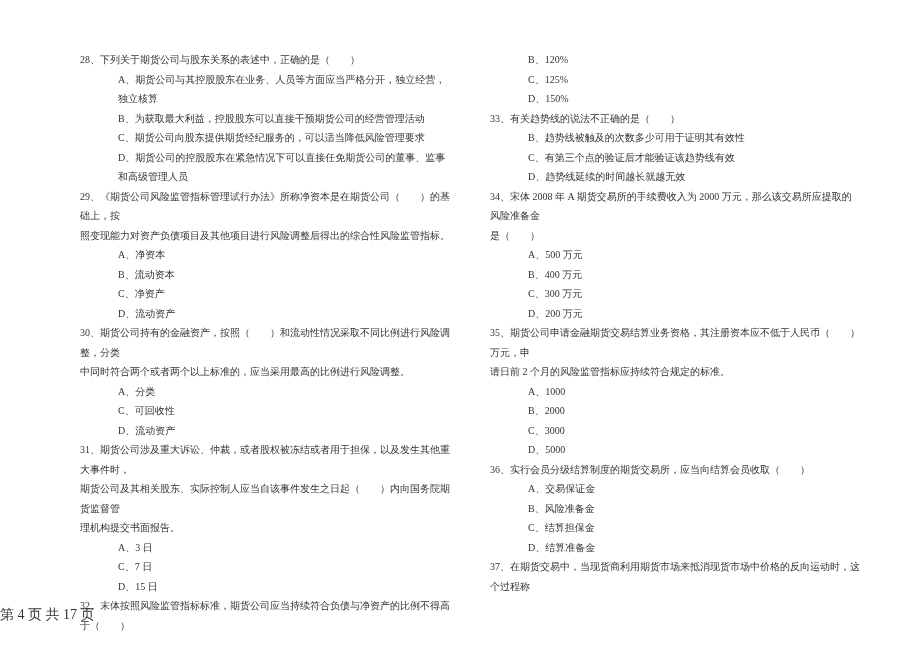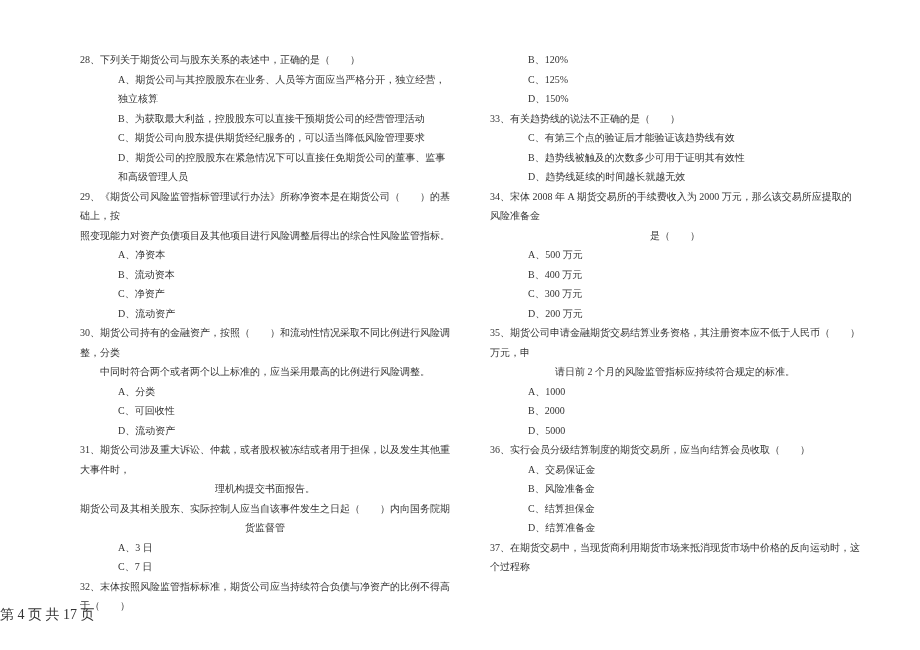--- a/index.html
+++ b/index.html
@@ -23,21 +23,20 @@
     }
     .question-stem {
       display: block;
       font-family: Liberation Serif, serif;
     }
     .option {
       padding-left: 38px;
     }
     .continued-stem {
       display: block;
-      text-align: center;
     }
     .footer {
       position: absolute;
       bottom: 22px;
       left: 0;
       right: 0;
       text-align: left;
       font-size: 14px;
       color: #333;
     }
@@ -61,51 +60,53 @@
     <div class="option">C、净资产</div>
     <div class="option">D、流动资产</div>
 
     <div class="question-stem">30、期货公司持有的金融资产，按照（　　）和流动性情况采取不同比例进行风险调整，分类</div>
     <div class="continued-stem">中同时符合两个或者两个以上标准的，应当采用最高的比例进行风险调整。</div>
     <div class="option">A、分类</div>
     <div class="option">C、可回收性</div>
     <div class="option">D、流动资产</div>
 
     <div class="question-stem">31、期货公司涉及重大诉讼、仲裁，或者股权被冻结或者用于担保，以及发生其他重大事件时，</div>
+    <div class="continued-stem">期货公司及其相关股东、实际控制人应当自该事件发生之日起（　　）内向国务院期货监督管</div>
     <div class="continued-stem">理机构提交书面报告。</div>
-    <div class="continued-stem">期货公司及其相关股东、实际控制人应当自该事件发生之日起（　　）内向国务院期货监督管</div>
     <div class="option">A、3 日</div>
     <div class="option">C、7 日</div>
+    <div class="option">D、15 日</div>
 
     <div class="question-stem">32、末体按照风险监管指标标准，期货公司应当持续符合负债与净资产的比例不得高于（　　）</div>
 
   </div>
 
   <div class="col">
 
     <div class="option">B、120%</div>
     <div class="option">C、125%</div>
     <div class="option">D、150%</div>
 
     <div class="question-stem">33、有关趋势线的说法不正确的是（　　）</div>
+    <div class="option">B、趋势线被触及的次数多少可用于证明其有效性</div>
     <div class="option">C、有第三个点的验证后才能验证该趋势线有效</div>
-    <div class="option">B、趋势线被触及的次数多少可用于证明其有效性</div>
     <div class="option">D、趋势线延续的时间越长就越无效</div>
 
     <div class="question-stem">34、宋体 2008 年 A 期货交易所的手续费收入为 2000 万元，那么该交易所应提取的风险准备金</div>
     <div class="continued-stem">是（　　）</div>
     <div class="option">A、500 万元</div>
     <div class="option">B、400 万元</div>
     <div class="option">C、300 万元</div>
     <div class="option">D、200 万元</div>
 
     <div class="question-stem">35、期货公司申请金融期货交易结算业务资格，其注册资本应不低于人民币（　　）万元，申</div>
     <div class="continued-stem">请日前 2 个月的风险监管指标应持续符合规定的标准。</div>
     <div class="option">A、1000</div>
     <div class="option">B、2000</div>
+    <div class="option">C、3000</div>
     <div class="option">D、5000</div>
 
     <div class="question-stem">36、实行会员分级结算制度的期货交易所，应当向结算会员收取（　　）</div>
     <div class="option">A、交易保证金</div>
     <div class="option">B、风险准备金</div>
     <div class="option">C、结算担保金</div>
     <div class="option">D、结算准备金</div>
 
     <div class="question-stem">37、在期货交易中，当现货商利用期货市场来抵消现货市场中价格的反向运动时，这个过程称</div>
 

